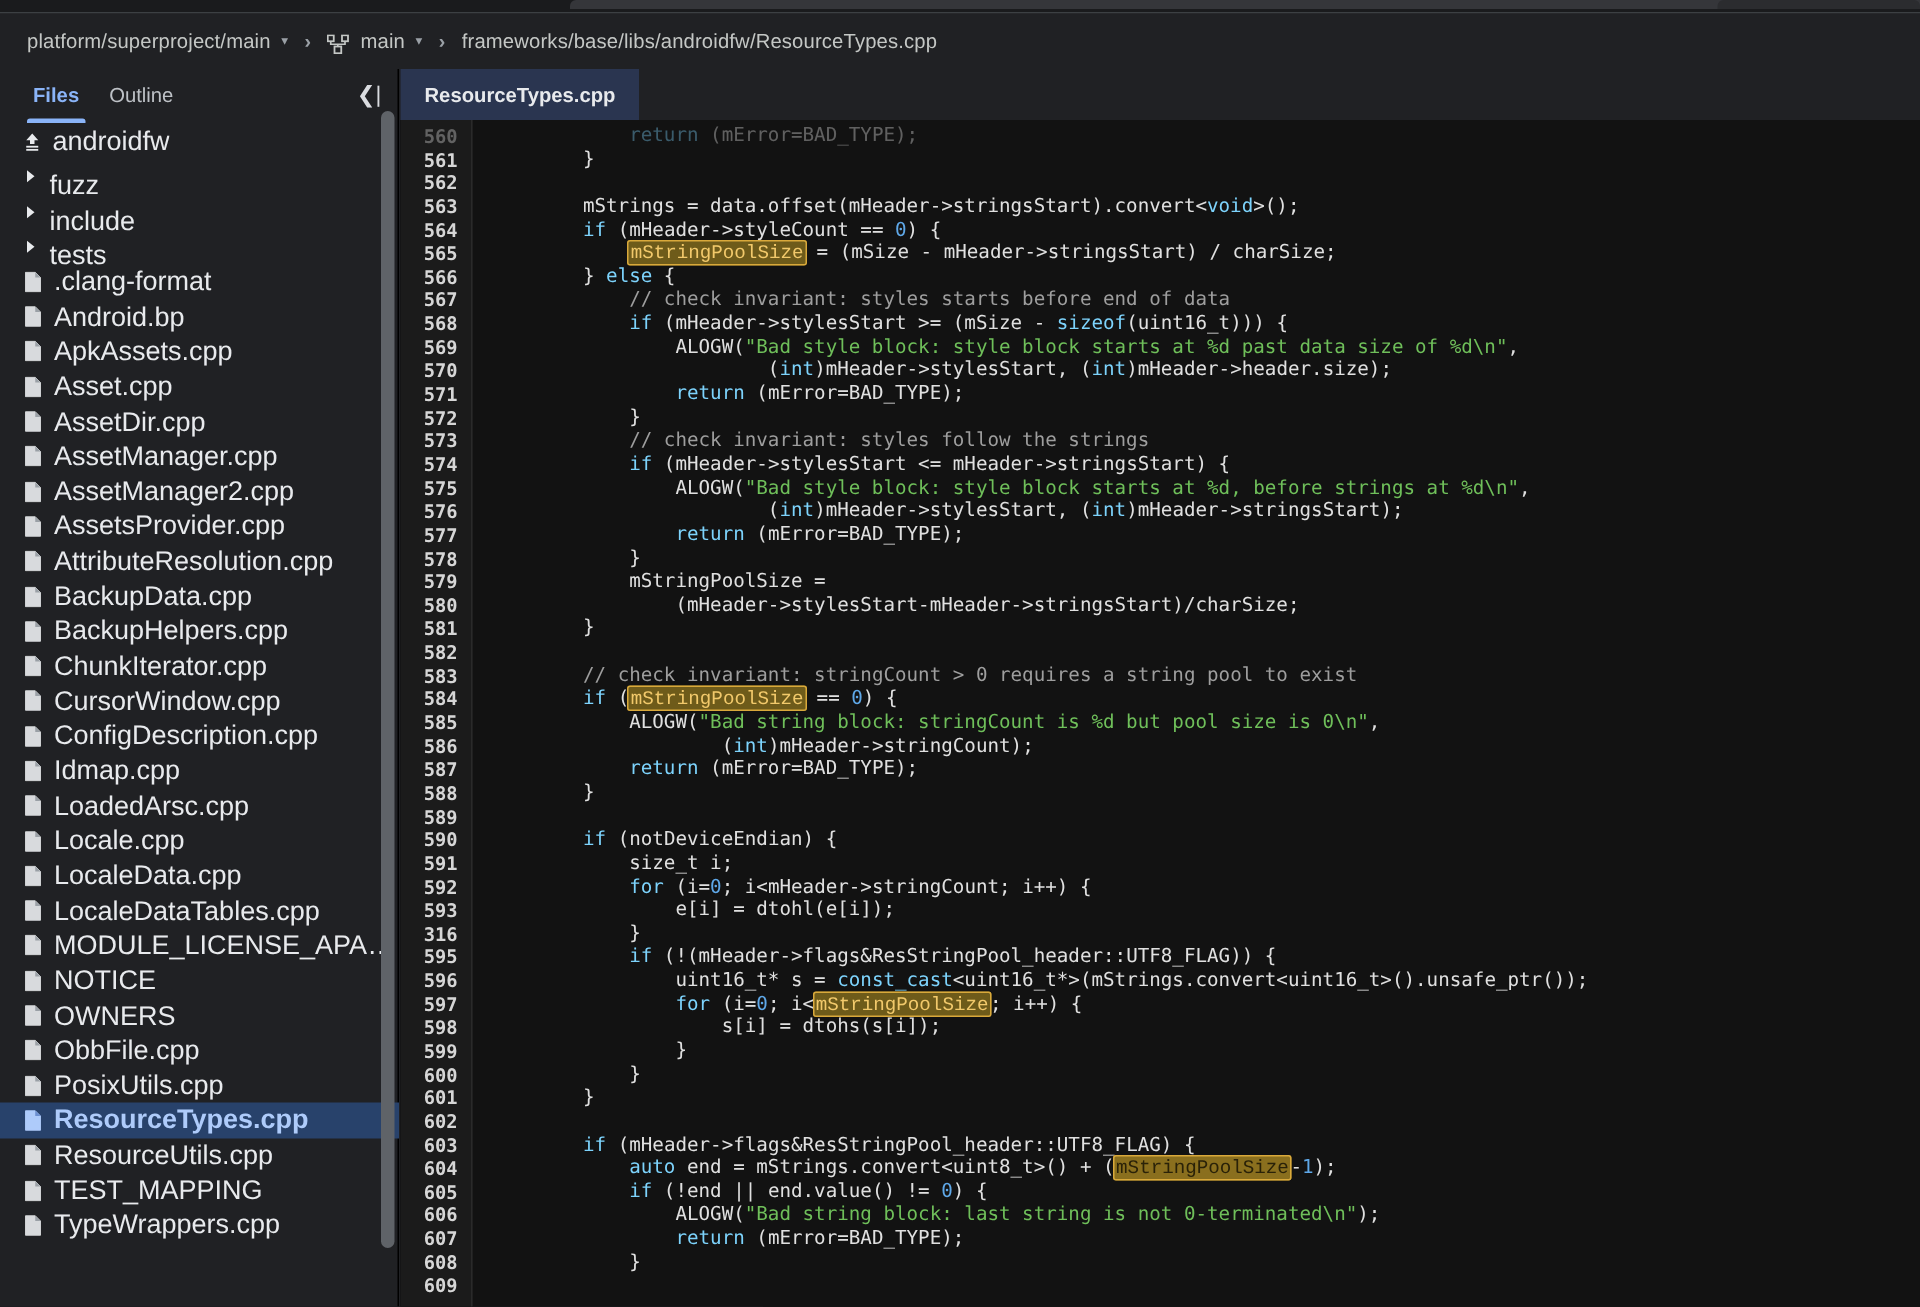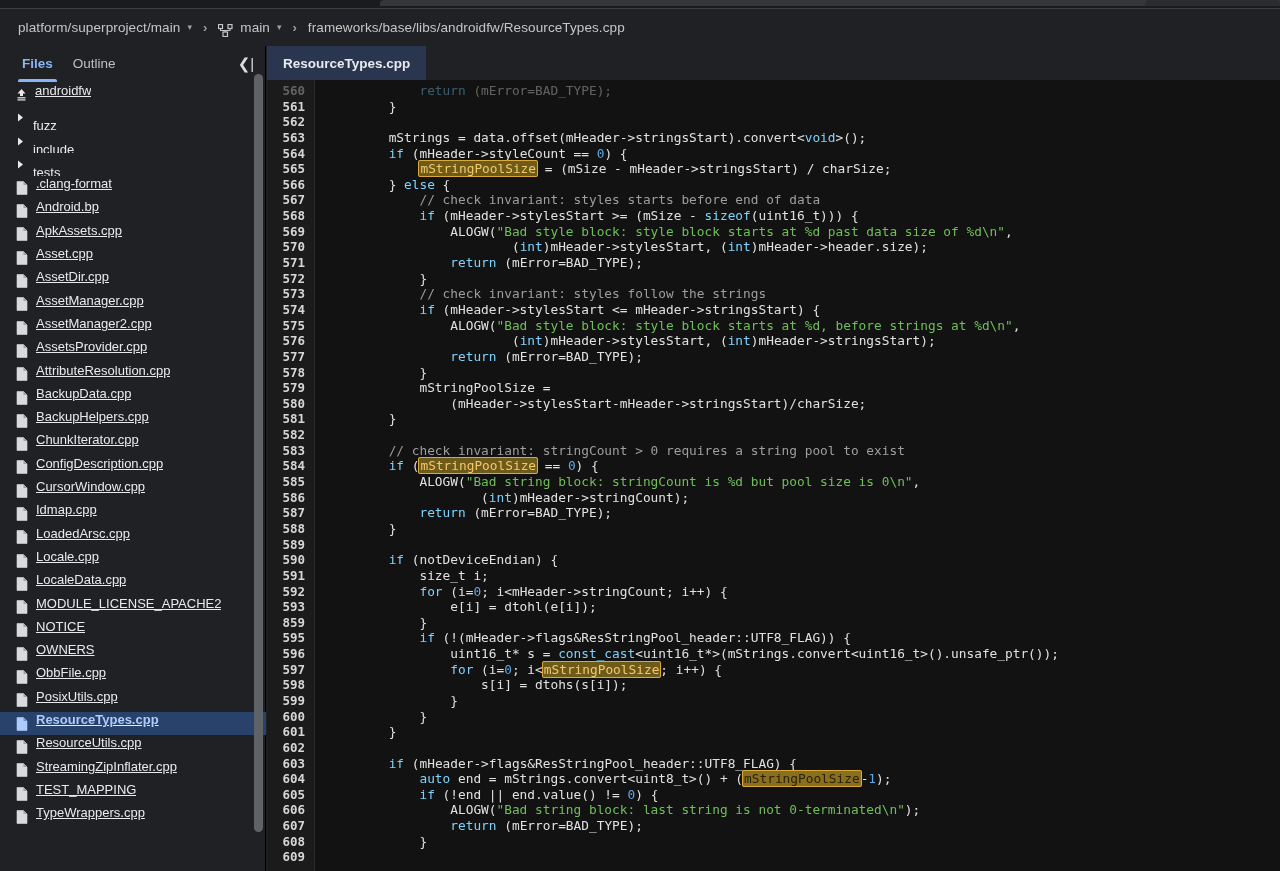--- a/index.html
+++ b/index.html
@@ -35,22 +35,22 @@
   }
   .panel-tabs { position:relative; height:36px; display:flex; align-items:flex-end; padding-left:12px; }
   .panel-tab { font-size:13.5px; padding:0 10px; position:relative; height:36px; line-height:36px; }
   .panel-tab.active { color:#8ab4f8; font-weight:700; }
   .panel-tab.active:after { content:""; position:absolute; left:6px; right:6px; bottom:0; height:3px; background:#8ab4f8; border-radius:2px 2px 0 0; }
   .panel-tab.inactive { color:#bdc1c6; }
   .collapse-btn { position:absolute; right:8px; top:7px; width:22px; height:22px; color:#dadce0; font-size:15px; text-align:center; line-height:21px; }
 
   .file-list { position:absolute; left:0; top:37px; width:266px; height:788px; overflow:hidden; }
   .row {
-    display:flex; height:23.3px; padding-left:8px;
-    font-size:13px; color:#e8eaed; white-space:nowrap;text-decoration:underline;
+    display:flex; align-items:center; height:23.3px; padding-left:8px;
+    font-size:18px; color:#e8eaed; white-space:nowrap;
   }
   .row.selected { background:#28426b; }
   .row.selected .row-label { color:#aecbfa; font-weight:600; }
   .row-label { overflow:hidden; text-overflow:ellipsis; }
   .ic { width:20px; min-width:20px; display:inline-flex; align-items:center; justify-content:center; margin-right:4px; }
   .ic.indent-chev { width:16px; min-width:16px; margin-left:4px; margin-right:5px; }
   .row.folder .row-label { margin-left:0px;margin-top:12px; }
   .row.file .ic { margin-left:4px; }
   .up-row .ic { margin-left:3px; }
 
@@ -81,21 +81,21 @@
     font-family:"DejaVu Sans Mono", monospace; font-size:12.8px;
     height:15.65px; line-height:15.65px; color:#e0e0e0; white-space:pre;
   }
   .code .ln.dim { opacity:.38; }
   .kw   { color:#7dd3fc; }
   .str  { color:#6fbf5a; }
   .cmt  { color:#9e9e9e; }
   .num  { color:#5fa8e8; }
   .hl {
     background:#6e5b1a; color:#f2c96b; border:1px solid #d9a93b;
-    border-radius:2px; padding:0 1px; margin:0 -1px;
+    border-radius:2px; padding:0 1px; margin:0 -1px;font-family:Liberation Mono, monospace;
   }
   .hl.solid { background:#8a6f1e; color:#2a2208; }
 </style>
 </head>
 <body>
 
 <div id="app">
 
   <div class="chrome-strip">
     <div class="tab-ghost"></div>
@@ -274,38 +274,38 @@
           </span>
           <span class="row-label">ChunkIterator.cpp</span>
         </div>
         <div class="row file">
           <span class="ic">
             <svg width="12" height="14" viewBox="0 0 12 14">
               <path d="M1 0.5 h6.5 L11 4 v9.5 H1 Z" fill="#d8dadd" stroke="#d8dadd" stroke-width="0.6"></path>
               <path d="M7.5 0.5 V4 H11" fill="#9aa0a6"></path>
             </svg>
           </span>
+          <span class="row-label">CursorWindow.cpp</span>
+        </div>
+        <div class="row file">
+          <span class="ic">
+            <svg width="12" height="14" viewBox="0 0 12 14">
+              <path d="M1 0.5 h6.5 L11 4 v9.5 H1 Z" fill="#d8dadd" stroke="#d8dadd" stroke-width="0.6"></path>
+              <path d="M7.5 0.5 V4 H11" fill="#9aa0a6"></path>
+            </svg>
+          </span>
           <span class="row-label">ConfigDescription.cpp</span>
         </div>
         <div class="row file">
           <span class="ic">
             <svg width="12" height="14" viewBox="0 0 12 14">
               <path d="M1 0.5 h6.5 L11 4 v9.5 H1 Z" fill="#d8dadd" stroke="#d8dadd" stroke-width="0.6"></path>
               <path d="M7.5 0.5 V4 H11" fill="#9aa0a6"></path>
             </svg>
           </span>
-          <span class="row-label">CursorWindow.cpp</span>
-        </div>
-        <div class="row file">
-          <span class="ic">
-            <svg width="12" height="14" viewBox="0 0 12 14">
-              <path d="M1 0.5 h6.5 L11 4 v9.5 H1 Z" fill="#d8dadd" stroke="#d8dadd" stroke-width="0.6"></path>
-              <path d="M7.5 0.5 V4 H11" fill="#9aa0a6"></path>
-            </svg>
-          </span>
           <span class="row-label">Idmap.cpp</span>
         </div>
         <div class="row file">
           <span class="ic">
             <svg width="12" height="14" viewBox="0 0 12 14">
               <path d="M1 0.5 h6.5 L11 4 v9.5 H1 Z" fill="#d8dadd" stroke="#d8dadd" stroke-width="0.6"></path>
               <path d="M7.5 0.5 V4 H11" fill="#9aa0a6"></path>
             </svg>
           </span>
           <span class="row-label">LoadedArsc.cpp</span>
@@ -320,20 +320,29 @@
           <span class="row-label">Locale.cpp</span>
         </div>
         <div class="row file">
           <span class="ic">
             <svg width="12" height="14" viewBox="0 0 12 14">
               <path d="M1 0.5 h6.5 L11 4 v9.5 H1 Z" fill="#d8dadd" stroke="#d8dadd" stroke-width="0.6"></path>
               <path d="M7.5 0.5 V4 H11" fill="#9aa0a6"></path>
             </svg>
           </span>
           <span class="row-label">LocaleData.cpp</span>
+        </div>
+        <div class="row file">
+          <span class="ic">
+            <svg width="12" height="14" viewBox="0 0 12 14">
+              <path d="M1 0.5 h6.5 L11 4 v9.5 H1 Z" fill="#d8dadd" stroke="#d8dadd" stroke-width="0.6"></path>
+              <path d="M7.5 0.5 V4 H11" fill="#9aa0a6"></path>
+            </svg>
+          </span>
+          <span class="row-label">LocaleDataTables.cpp</span>
         </div>
         <div class="row file">
           <span class="ic">
             <svg width="12" height="14" viewBox="0 0 12 14">
               <path d="M1 0.5 h6.5 L11 4 v9.5 H1 Z" fill="#d8dadd" stroke="#d8dadd" stroke-width="0.6"></path>
               <path d="M7.5 0.5 V4 H11" fill="#9aa0a6"></path>
             </svg>
           </span>
           <span class="row-label">MODULE_LICENSE_APACHE2</span>
         </div>
@@ -383,29 +392,20 @@
           <span class="row-label">ResourceTypes.cpp</span>
         </div>
         <div class="row file">
           <span class="ic">
             <svg width="12" height="14" viewBox="0 0 12 14">
               <path d="M1 0.5 h6.5 L11 4 v9.5 H1 Z" fill="#d8dadd" stroke="#d8dadd" stroke-width="0.6"></path>
               <path d="M7.5 0.5 V4 H11" fill="#9aa0a6"></path>
             </svg>
           </span>
           <span class="row-label">ResourceUtils.cpp</span>
-        </div>
-        <div class="row file">
-          <span class="ic">
-            <svg width="12" height="14" viewBox="0 0 12 14">
-              <path d="M1 0.5 h6.5 L11 4 v9.5 H1 Z" fill="#d8dadd" stroke="#d8dadd" stroke-width="0.6"></path>
-              <path d="M7.5 0.5 V4 H11" fill="#9aa0a6"></path>
-            </svg>
-          </span>
-          <span class="row-label">StreamingZipInflater.cpp</span>
         </div>
         <div class="row file">
           <span class="ic">
             <svg width="12" height="14" viewBox="0 0 12 14">
               <path d="M1 0.5 h6.5 L11 4 v9.5 H1 Z" fill="#d8dadd" stroke="#d8dadd" stroke-width="0.6"></path>
               <path d="M7.5 0.5 V4 H11" fill="#9aa0a6"></path>
             </svg>
           </span>
           <span class="row-label">TEST_MAPPING</span>
         </div>
@@ -458,21 +458,21 @@
           <div>584</div>
           <div>585</div>
           <div>586</div>
           <div>587</div>
           <div>588</div>
           <div>589</div>
           <div>590</div>
           <div>591</div>
           <div>592</div>
           <div>593</div>
-          <div>859</div>
+          <div>316</div>
           <div>595</div>
           <div>596</div>
           <div>597</div>
           <div>598</div>
           <div>599</div>
           <div>600</div>
           <div>601</div>
           <div>602</div>
           <div>603</div>
           <div>604</div>

